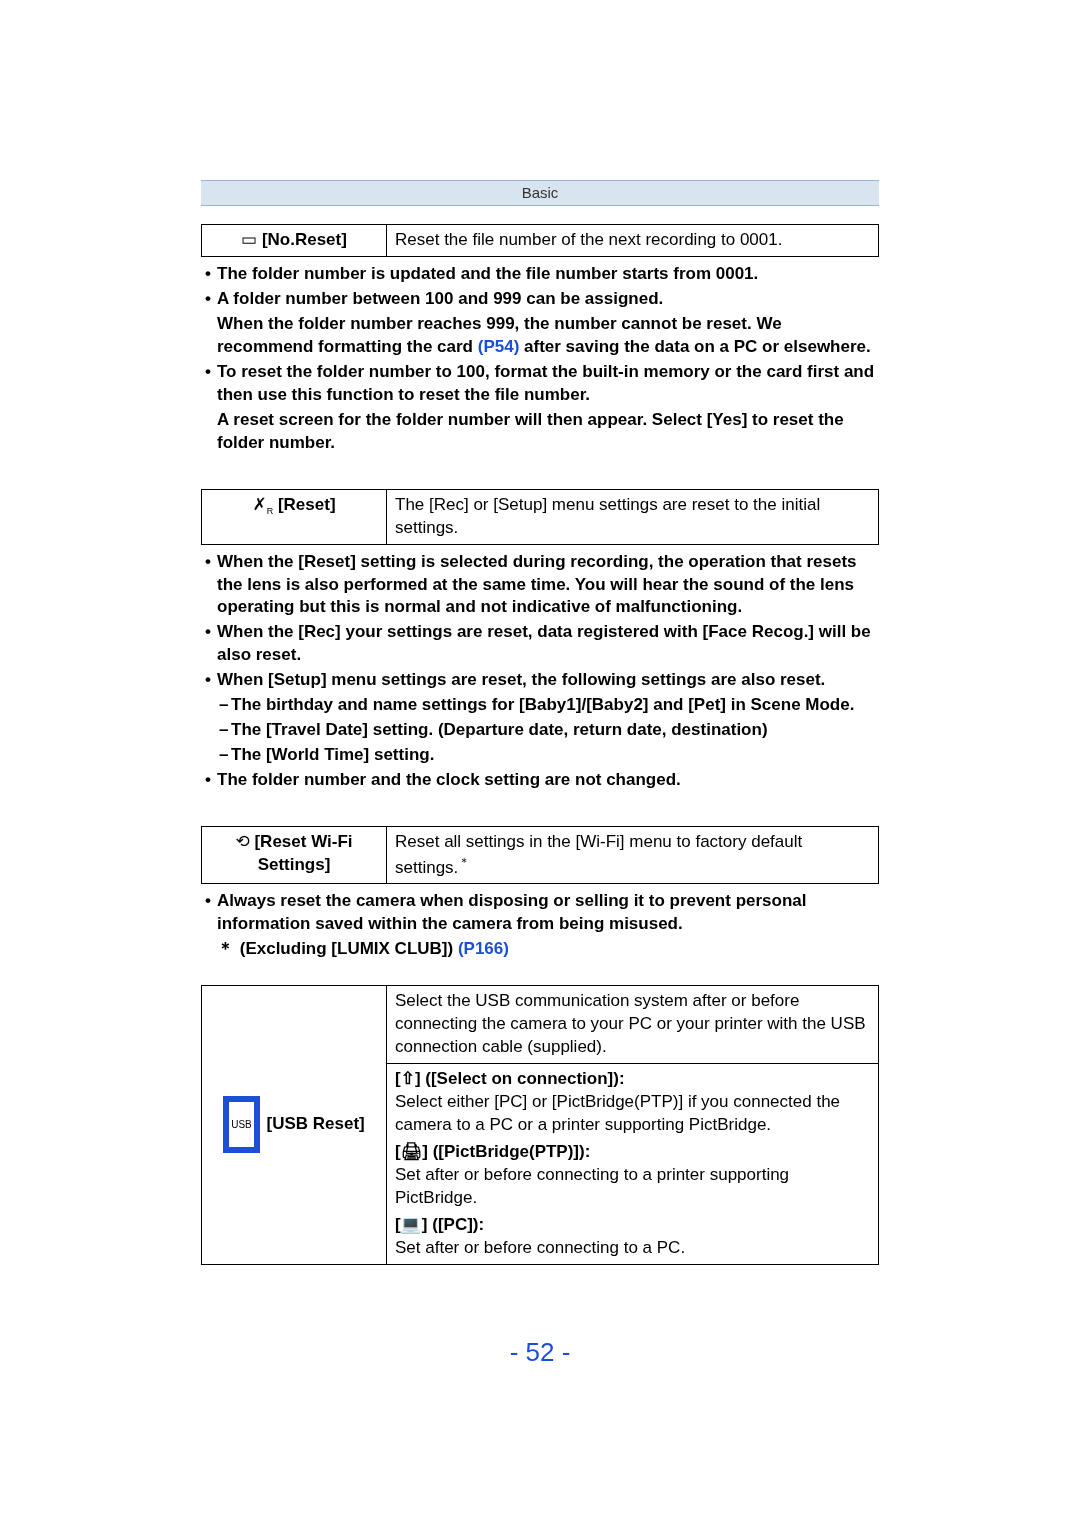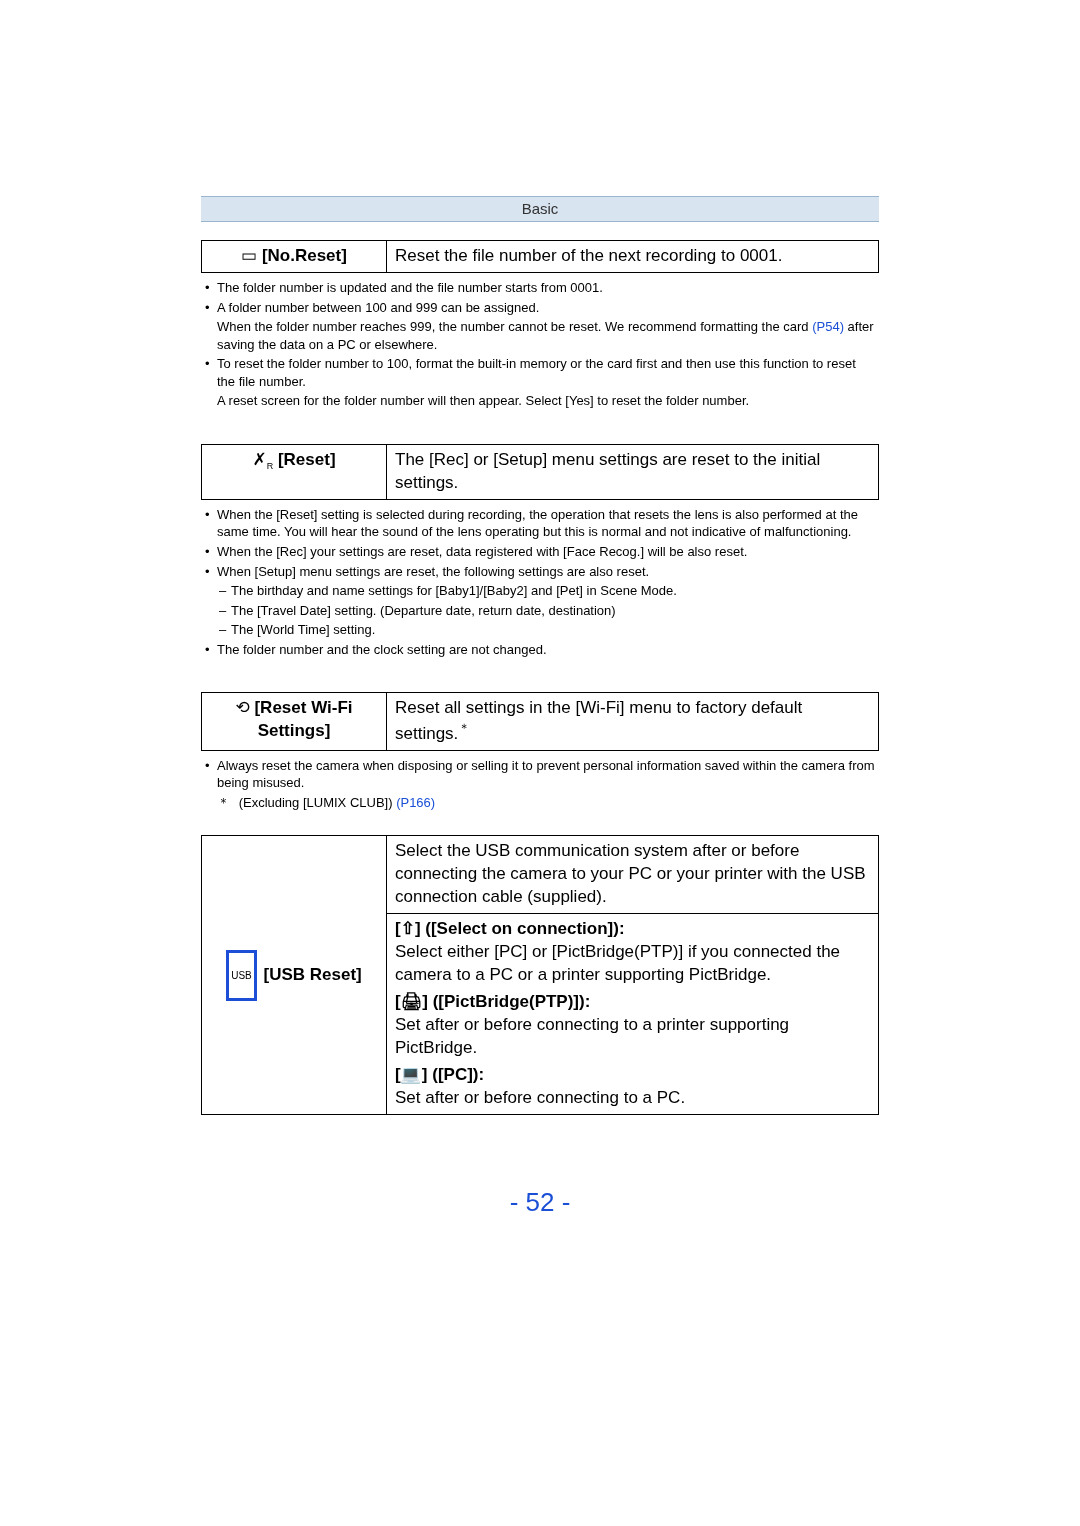--- a/index.html
+++ b/index.html
@@ -7,21 +7,21 @@
     margin: 0;
     padding: 0;
     background: #fff;
     font-family: Arial, Helvetica, sans-serif;
     font-size: 17px;
     line-height: 1.35;
     color: #000;
   }
   .page {
     width: 888px;
-    margin: 16px auto;
+    margin: 0 auto;
     padding: 180px 105px 60px 105px;
   }
   .header-bar {
     background: #d8e4f0;
     border-top: 1px solid #9bb5d0;
     border-bottom: 1px solid #9bb5d0;
     text-align: center;
     padding: 2px 0;
     font-size: 15px;
     color: #333;
@@ -41,23 +41,24 @@
   }
   table.setting td.left {
     width: 185px;
     font-weight: bold;
     text-align: center;
   }
   table.setting td.left .lighticon {
     font-weight: normal;
   }
   .notes {
-    font-size: 13px;
+    font-size: 17px;
     line-height: 1.35;
     padding: 0 4px;
+    font-weight: bold;
   }
   .notes .item {
     padding-left: 12px;
     text-indent: -12px;
     margin: 2px 0;
   }
   .notes .sub {
     padding-left: 26px;
     text-indent: -12px;
     margin: 2px 0;
@@ -65,21 +66,21 @@
   .notes .item .bullet, .notes .sub .dash {
     display: inline-block;
     width: 12px;
     text-indent: 0;
   }
   .link { color: #1a4fd6; }
   .spacer { height: 28px; }
   .spacer-sm { height: 18px; }
   .iconbox {
     display: inline-block;
-    border: 3px solid #1d4ed8;
+    border: 6px solid #1d4ed8;
     font-size: 10px;
     padding: 16px 2px;
     line-height: 13px;
     vertical-align: 1px;
     font-weight: normal;
     margin-right: 2px;
   }
   .ast {
     display: inline-block;
     width: 18px;

